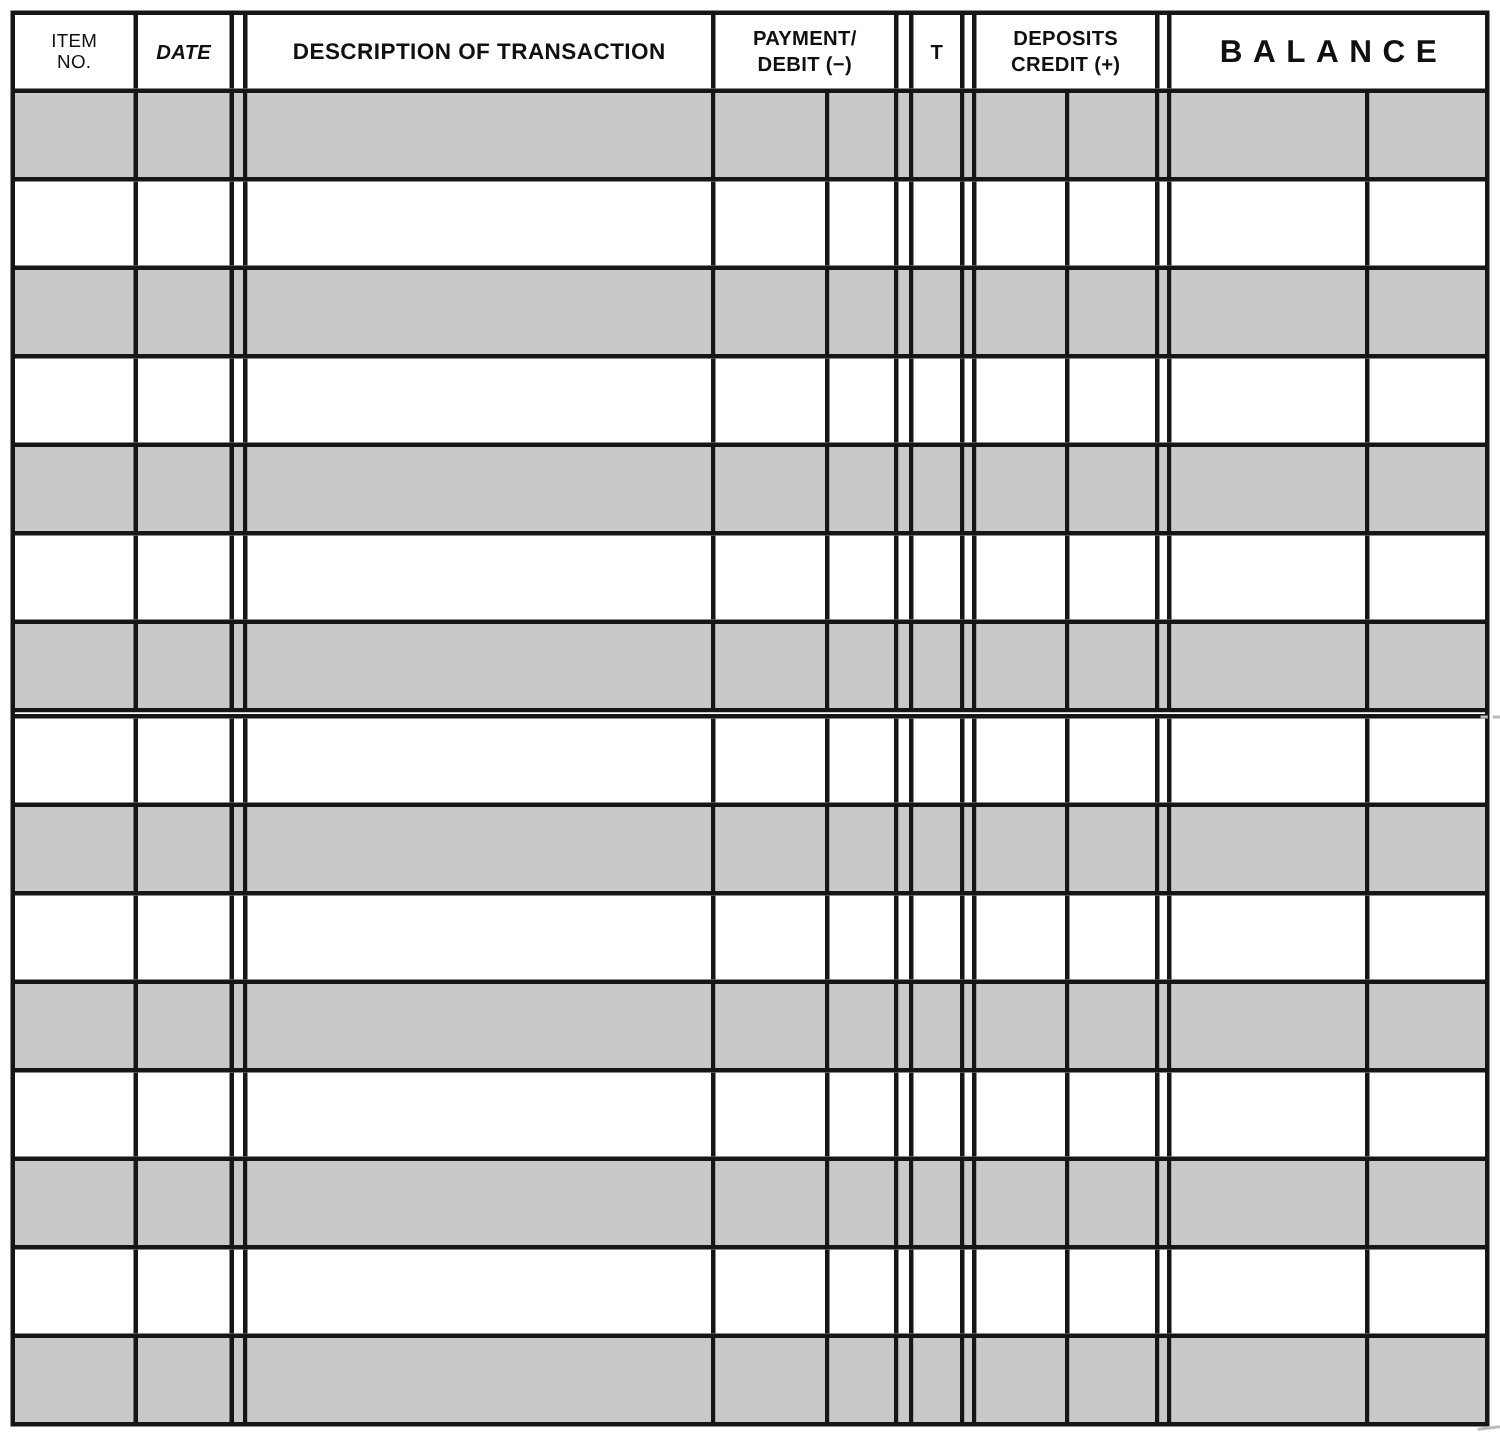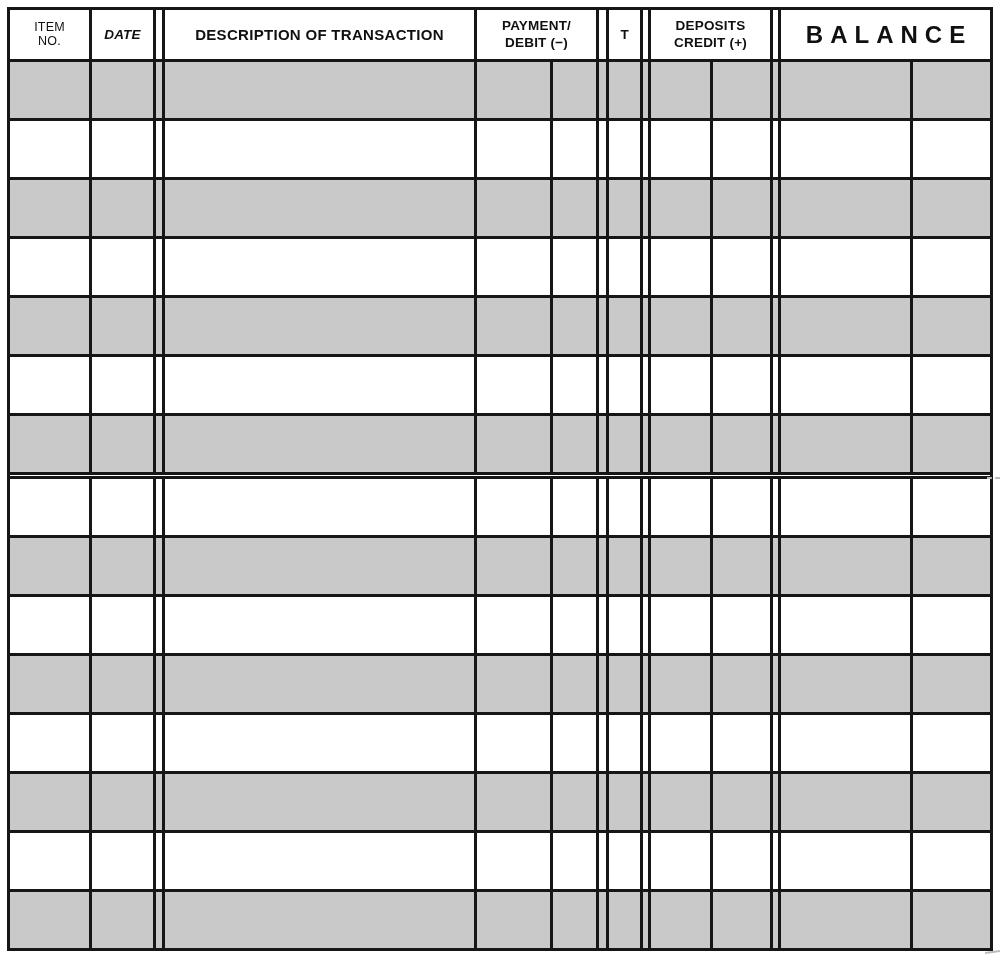--- a/index.html
+++ b/index.html
@@ -58,21 +58,21 @@
     height: 4px;
     background: var(--paper);
     border-bottom: 3px solid var(--line);
   }
   
   .h-item  { font-size: 12.5px; font-weight: normal; line-height: 1.1; letter-spacing: 0.2px; }
   .h-date  { font-size: 13.5px; font-weight: bold; letter-spacing: 0.2px; font-style: italic; }
   .h-desc  { font-size: 15px;   font-weight: bold; letter-spacing: 0.3px; }
   .h-pay, .h-dep { font-size: 13.5px; font-weight: bold; line-height: 1.2; letter-spacing: 0.2px; }
   .h-t     { font-size: 13.5px; font-weight: bold; }
-  .h-bal   { font-size: 24px; font-weight: bold; letter-spacing: 7px; padding-left: 7px; }
+  .h-bal   { font-size: 21px; font-weight: bold; letter-spacing: 7px; padding-left: 7px; }
   
   .edge-mark {
     position: absolute;
     height: 0;
     border-top: 2px solid #b7bcbc;
   }
   .em1 { width: 13px; right: 0; top: 477px; border-top-style: dashed; }
   .em2 { width: 15px; right: 0; top: 951px; transform: rotate(-7deg); }
 </style>
 </head>

